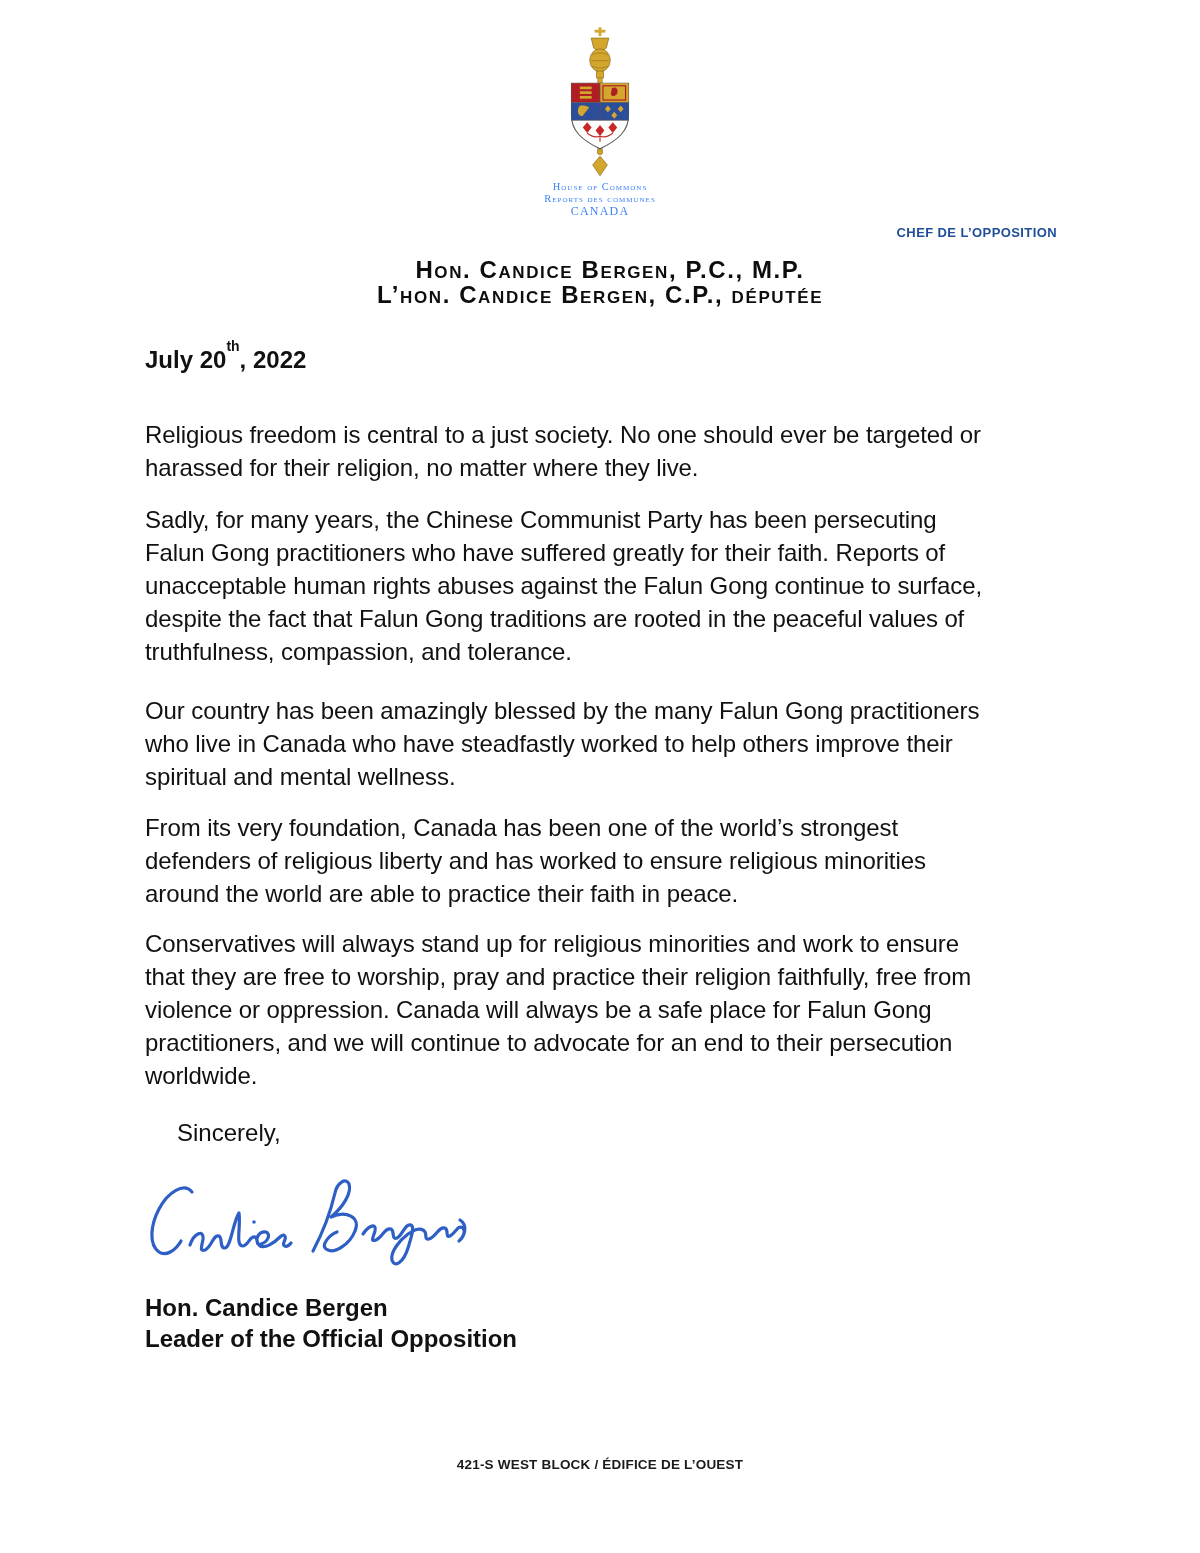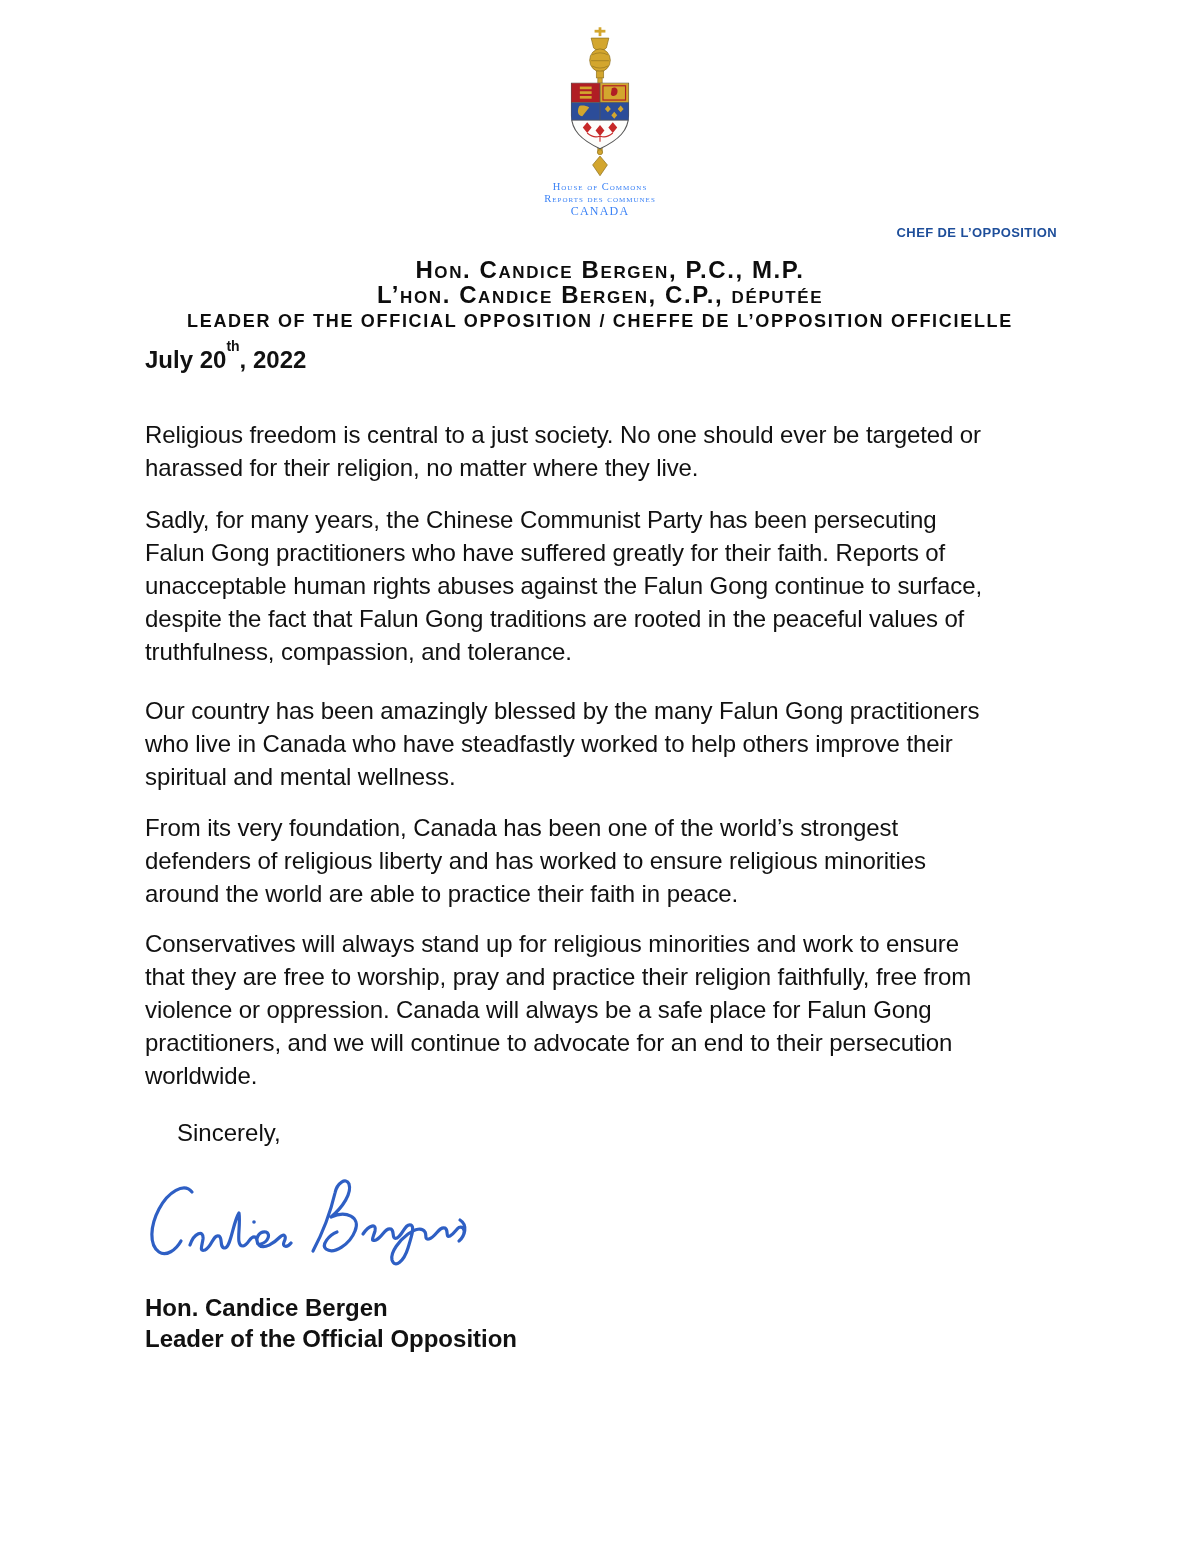--- a/index.html
+++ b/index.html
@@ -114,21 +114,20 @@
 
   <div class="crest-text">
     <div class="org-sc">House of Commons</div>
     <div class="org-sc">Reports des communes</div>
     <div class="org-caps">CANADA</div>
   </div>
 
   <div class="chef-label">CHEF DE L’OPPOSITION</div>
   <div class="name-line name-en">Hon. Candice Bergen, P.C., M.P.</div>
   <div class="name-line name-fr">L’hon. Candice Bergen, C.P., députée</div>
-  <div class="title-line">LEADER OF THE OFFICIAL OPPOSITION / CHEFFE DE L’OPPOSITION OFFICIELLE</div>
 
   <div class="date-line">
     <span>July 20</span><sup>th</sup><span>, 2022</span>
   </div>
 
   <div class="para" style="top:418px">Religious freedom is central to a just society. No one should ever be targeted or
 harassed for their religion, no matter where they live.</div>
   <div class="para" style="top:503px">Sadly, for many years, the Chinese Communist Party has been persecuting
 Falun Gong practitioners who have suffered greatly for their faith. Reports of
 unacceptable human rights abuses against the Falun Gong continue to surface,
@@ -161,15 +160,16 @@
       <path d="M 225,62 C 231,53 239,51 237,59 C 235,66 232,70 238,68 C 245,65 247,55 253,57 C 257,59 253,68 259,66 C 265,63 267,51 273,53 C 277,55 273,66 270,76 C 266,89 257,97 254,88 C 252,80 262,68 270,62 C 277,57 284,55 287,60 C 289,63 286,68 291,67 C 298,65 301,54 307,56 C 311,58 307,66 312,64 C 318,61 320,52 325,56 C 328,59 325,66 321,69 C 327,64 330,53 322,48"></path>
     </svg>
   </div>
 
   <div class="signer-block">
     <div>Hon. Candice Bergen</div>
     <div>Leader of the Official Opposition</div>
   </div>
 
   <div class="footer">
+    <div>421-S WEST BLOCK / ÉDIFICE DE L’OUEST</div>
   </div>
 
 </div>
 
 </body></html>

